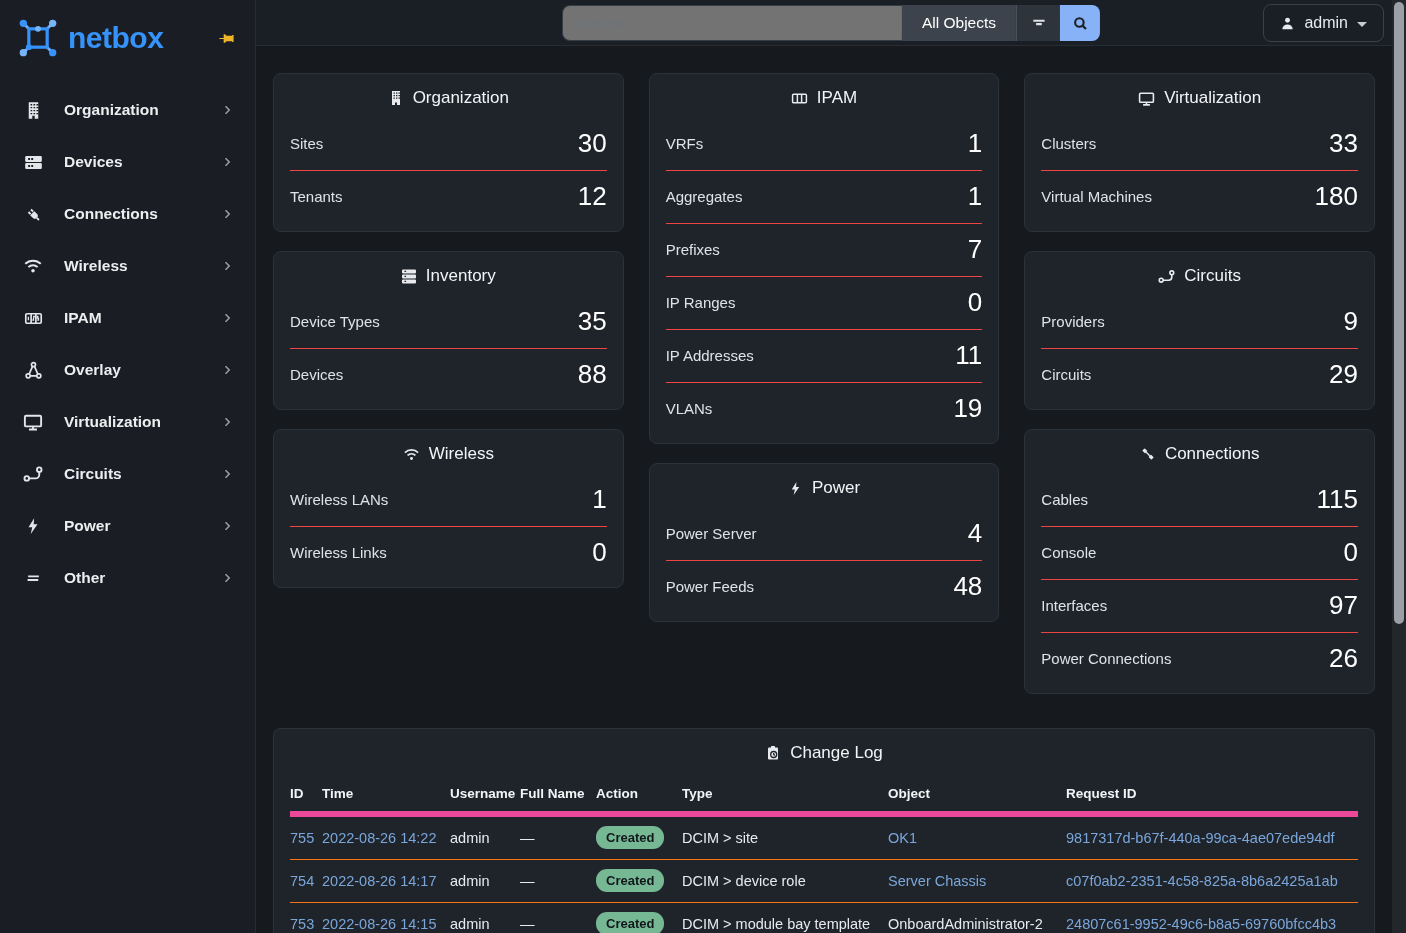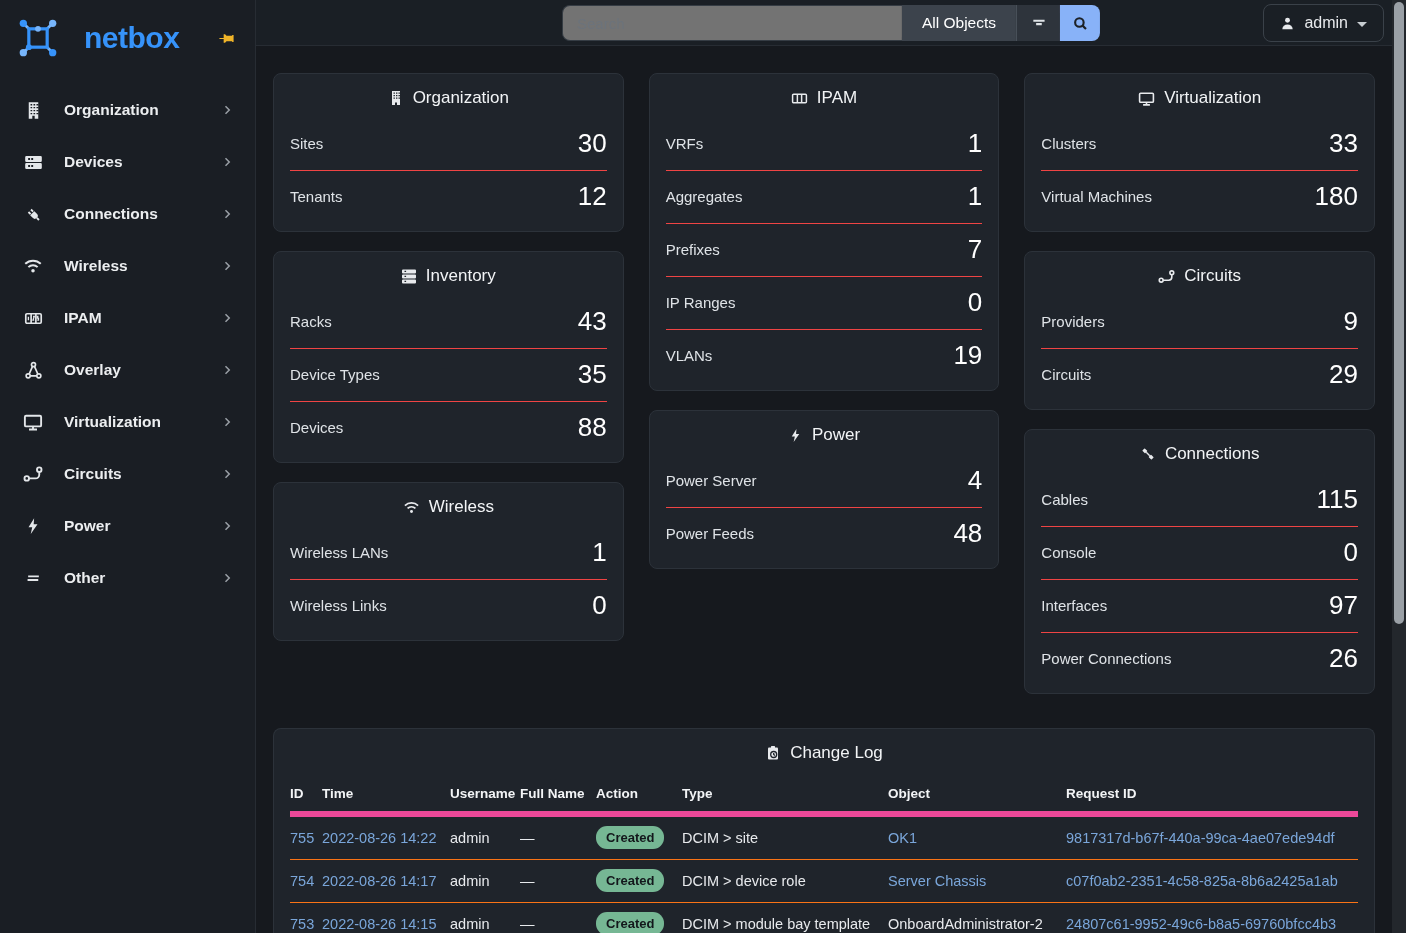--- a/index.html
+++ b/index.html
@@ -14,21 +14,21 @@
 
   
   .sidebar {
     position: absolute; left: 0; top: 0; width: 256px; height: 100%;
     background: #1a1e24; border-right: 1px solid #272c33; z-index: 5;
   }
   .brand-row {
     display: flex; align-items: center; justify-content: space-between;
     padding: 14px 16px 10px 16px; height: 72px;
   }
-  .brand { display: flex; align-items: center; gap: 24px; cursor: pointer; }
+  .brand { display: flex; align-items: center; gap: 8px; cursor: pointer; }
   .brand-word { font-size: 30px; font-weight: 700; color: #3693fa; letter-spacing: -0.5px; }
   .pin-btn { color: #f0b429; padding: 4px; cursor: pointer; }
   .nav { margin-top: 12px; }
   .nav-item {
     display: flex; align-items: center; height: 52px; padding: 0 22px 0 22px;
     cursor: pointer; color: #eceef0;
   }
   .nav-icon { width: 22px; margin-right: 20px; color: #e4e7ea; display: flex; justify-content: center; }
   .nav-label { flex: 1; font-size: 15.5px; font-weight: 700; }
   .nav-chevron { color: #9aa0a6; }
@@ -370,24 +370,20 @@
       <section class="card">
         <div class="card-header">
           <span class="hdr-icon">
             <svg width="16" height="16" viewBox="0 0 16 16" fill="currentColor">
                 <path d="M2 1.5h12a1 1 0 0 1 1 1v2a1 1 0 0 1-1 1H2a1 1 0 0 1-1-1v-2a1 1 0 0 1 1-1zm1.5 1.2v1.4h1.6V2.7H3.5zM2 6.5h12a1 1 0 0 1 1 1v2a1 1 0 0 1-1 1H2a1 1 0 0 1-1-1v-2a1 1 0 0 1 1-1zm1.5 1.2v1.4h1.6V7.7H3.5zM2 11.5h12a1 1 0 0 1 1 1v2a1 1 0 0 1-1 1H2a1 1 0 0 1-1-1v-2a1 1 0 0 1 1-1zm1.5 1.2v1.4h1.6v-1.4H3.5z"></path>
               </svg>
           </span>
           <span>Inventory</span>
         </div>
         <div class="stat-row">
-          <span class="stat-label">Racks</span>
-          <span class="stat-value">43</span>
-        </div>
-        <div class="stat-row">
           <span class="stat-label">Device Types</span>
           <span class="stat-value">35</span>
         </div>
         <div class="stat-row">
           <span class="stat-label">Devices</span>
           <span class="stat-value">88</span>
         </div>
       </section>
 
       <section class="card">
@@ -431,20 +427,24 @@
           <span class="stat-label">Aggregates</span>
           <span class="stat-value">1</span>
         </div>
         <div class="stat-row">
           <span class="stat-label">Prefixes</span>
           <span class="stat-value">7</span>
         </div>
         <div class="stat-row">
           <span class="stat-label">IP Ranges</span>
           <span class="stat-value">0</span>
+        </div>
+        <div class="stat-row">
+          <span class="stat-label">IP Addresses</span>
+          <span class="stat-value">11</span>
         </div>
         <div class="stat-row">
           <span class="stat-label">VLANs</span>
           <span class="stat-value">19</span>
         </div>
       </section>
 
       <section class="card">
         <div class="card-header">
           <span class="hdr-icon">

